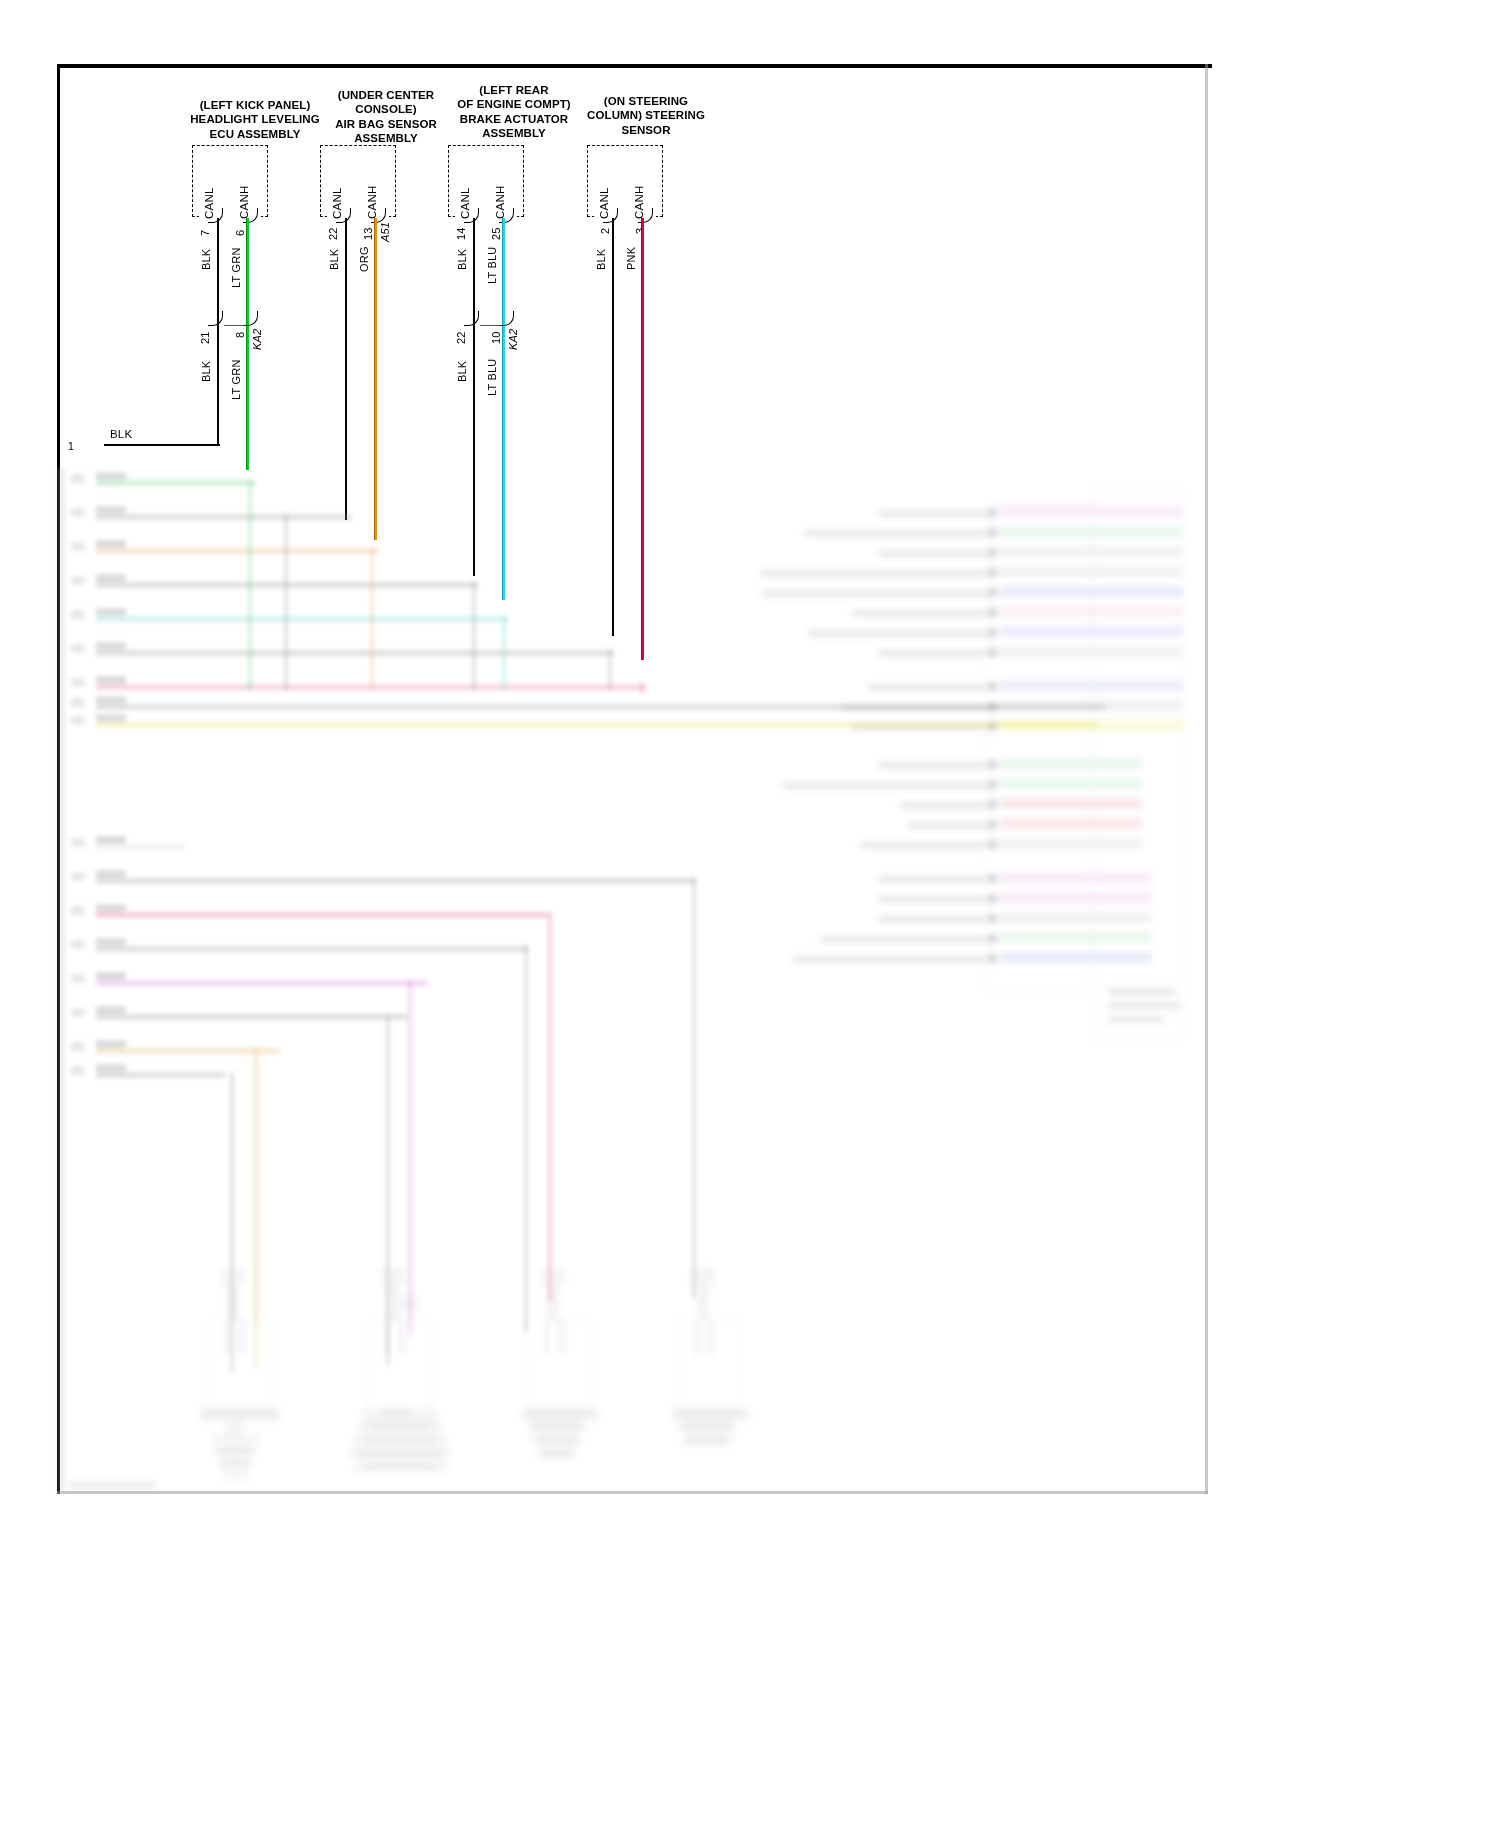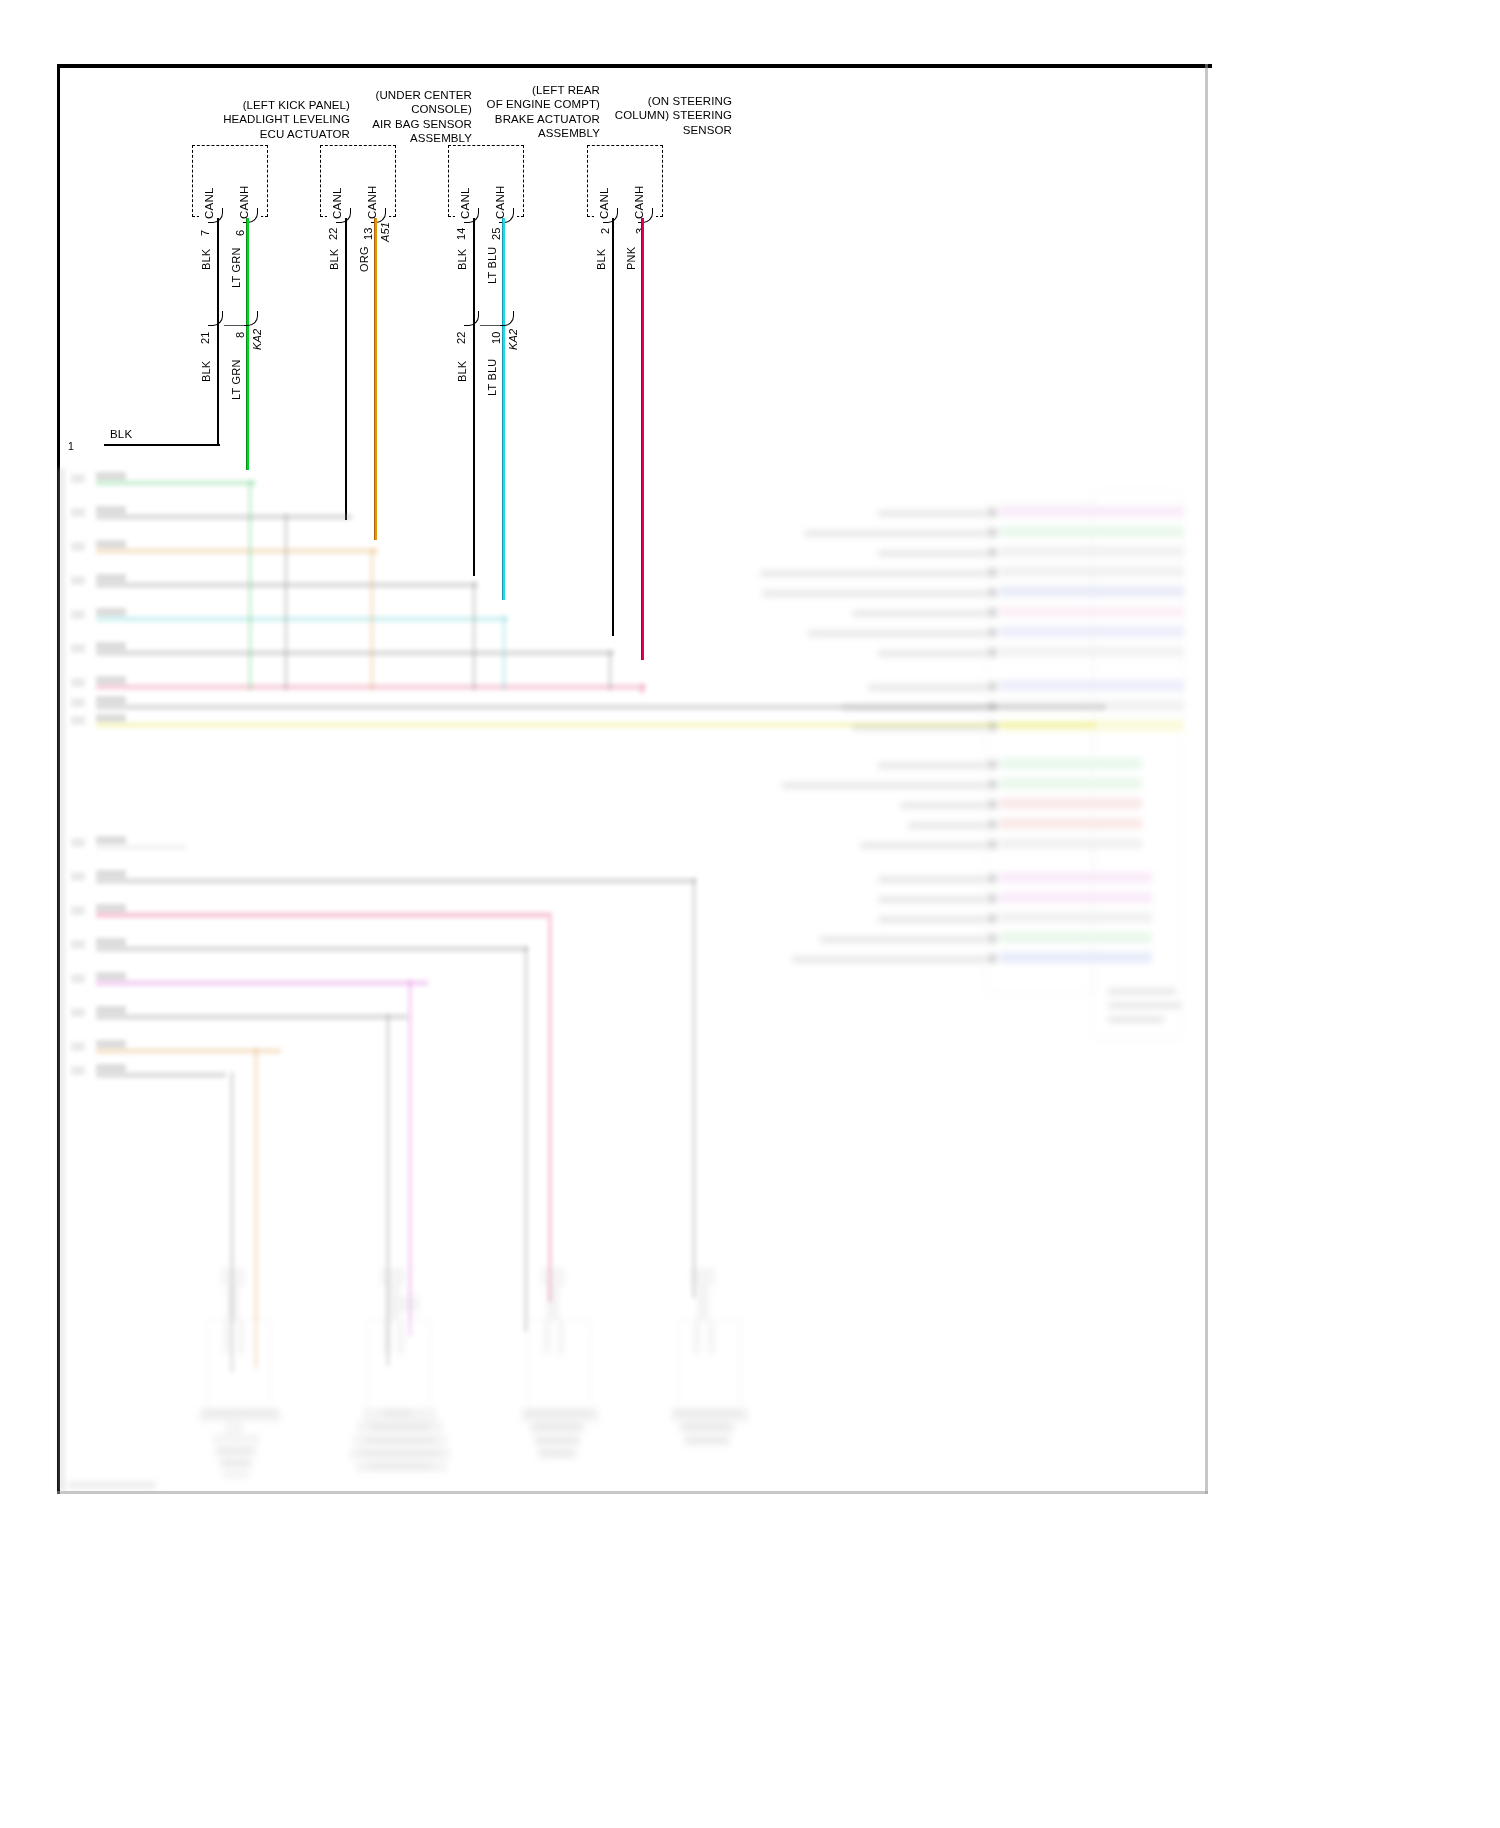--- a/index.html
+++ b/index.html
@@ -4,22 +4,22 @@
 <title>CAN Bus Wiring Diagram</title>
 <style>
   html,body{margin:0;padding:0;background:#ffffff;}
   body{font-family:"Liberation Sans", sans-serif;color:#000;}
   #page{position:relative;width:1500px;height:1828px;background:#fff;overflow:hidden;}
   .frame-line{position:absolute;background:#000;}
 
   
   .faded{position:absolute;filter:blur(2.2px);opacity:.30;}
   .faded-strong{position:absolute;filter:blur(3.4px);opacity:.22;}
-  .comp-title{position:absolute;text-align:right;font-size:11.5px;line-height:14.4px;
-              letter-spacing:.1px;white-space:pre-line;font-weight:400;}
+  .comp-title{position:absolute;text-align:center;font-size:11.5px;line-height:14.4px;
+              letter-spacing:.1px;white-space:pre-line;font-weight:700;}
   .dashbox{position:absolute;border:1.6px dashed #000;box-sizing:border-box;}
   .dashbox-mask{position:absolute;background:#fff;}
 
   
   .vtext{position:absolute;font-size:11.5px;writing-mode:vertical-rl;
          transform:rotate(180deg);letter-spacing:.2px;white-space:nowrap;}
   .vnum{position:absolute;font-size:11px;writing-mode:vertical-rl;
         transform:rotate(180deg);letter-spacing:.2px;white-space:nowrap;}
   .vcode{position:absolute;font-size:11px;writing-mode:vertical-rl;
          transform:rotate(180deg);letter-spacing:.2px;white-space:nowrap;font-style:italic;}
@@ -58,21 +58,21 @@
 
 <div id="page">
 
   <div class="frame-line" style="left:57px;top:64px;width:1155px;height:4px;"></div>
   <div class="frame-line" style="left:57px;top:64px;width:3px;height:1430px;"></div>
   <div class="faded frame-line" style="left:1205px;top:64px;width:3px;height:1430px;background:#9a9a9a;opacity:.55;filter:blur(.6px);"></div>
   <div class="faded frame-line" style="left:57px;top:1491px;width:1151px;height:3px;background:#9a9a9a;opacity:.55;filter:blur(.6px);"></div>
 
   <div class="comp-title" style="left:160px;top:98px;width:190px;">(LEFT KICK PANEL)
 HEADLIGHT LEVELING
-ECU ACTUATOR</div>
+ECU ASSEMBLY</div>
 
   <div class="dashbox" style="left:192px;top:145px;width:76px;height:72px;"></div>
   <div class="dashbox-mask" style="left:199px;top:210px;width:62px;height:12px;"></div>
 
   <div class="vtext" style="left:203px;top:163px;height:56px;">CANL</div>
   <div class="vtext" style="left:238px;top:163px;height:56px;">CANH</div>
 
   <div class="hook" style="left:208px;top:208px;"></div>
   <div class="hook" style="left:243px;top:208px;"></div>
 

